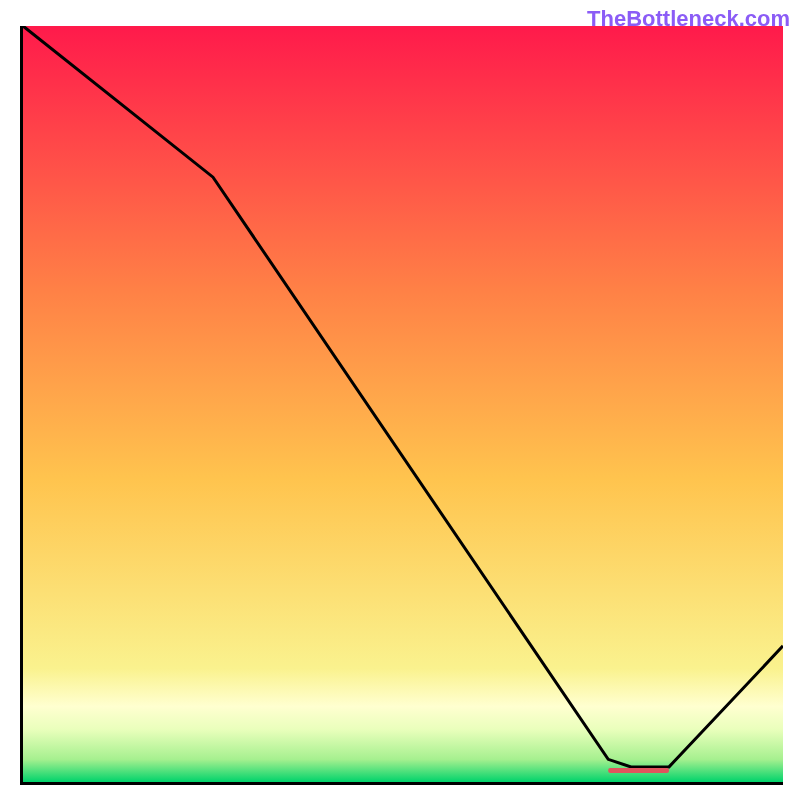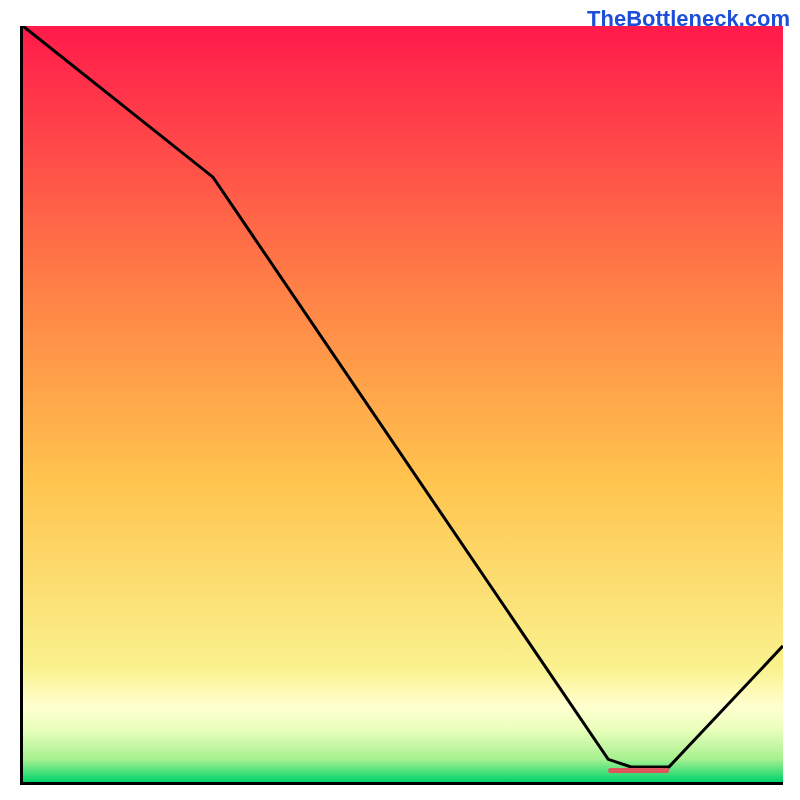--- a/index.html
+++ b/index.html
@@ -10,21 +10,21 @@
     position: relative;
     font-family: Arial, sans-serif;
     background: #fff;
   }
   .watermark {
     position: absolute;
     top: 6px;
     right: 10px;
     font-size: 22px;
     font-weight: bold;
-    color: #1d4ed8;
+    color: #8b5cf6;
     z-index: 10;
   }
   .plot-area {
     position: absolute;
     left: 20px;
     top: 26px;
     width: 760px;
     height: 756px;
     background: white;
     border-left: 3px solid black;

